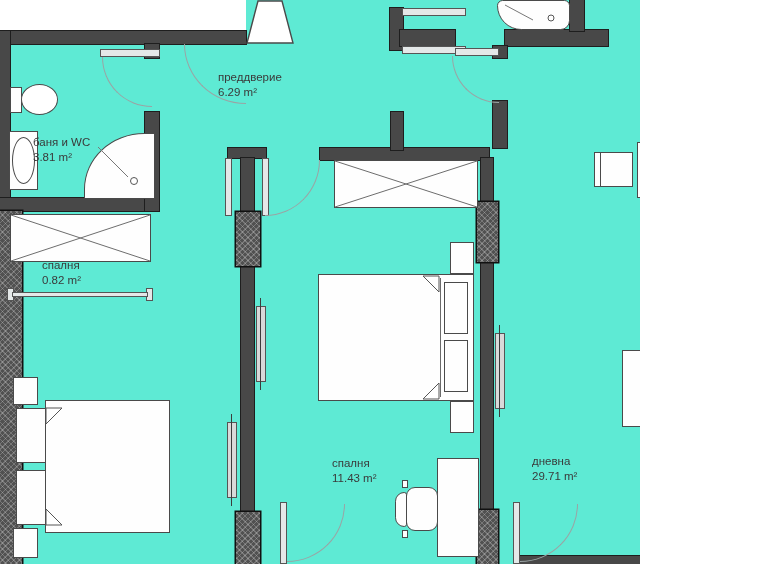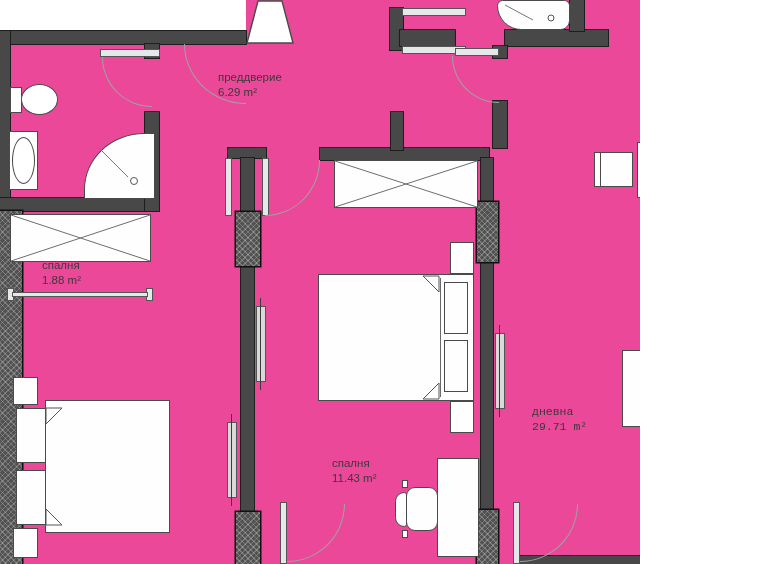--- a/index.html
+++ b/index.html
@@ -1,16 +1,16 @@
 <!DOCTYPE html>
 <html><head>
 <meta charset="utf-8">
 <style>
   html,body{margin:0;padding:0;background:#fff;}
-  .stage{position:relative;width:640px;height:564px;background:#ec4899;overflow:hidden;
+  .stage{position:relative;width:640px;height:564px;background:#5eead4;overflow:hidden;
          font-family:"Liberation Sans",sans-serif;}
   .white{position:absolute;background:#ffffff;}
   .wall{position:absolute;background:#484848;box-shadow:0 0 0 1px #1e1e1e;}
   .pier{position:absolute;background:#515151;box-shadow:0 0 0 1.5px #111;
         background-image:repeating-linear-gradient(45deg,rgba(255,255,255,.22) 0 1px,transparent 1px 4px),
                          repeating-linear-gradient(-45deg,rgba(255,255,255,.22) 0 1px,transparent 1px 4px);}
   .furn{position:absolute;background:#fefefe;border:1.4px solid #4a4a4a;box-sizing:border-box;}
   .thin{position:absolute;background:#6a6a6a;}
   .leaf{position:absolute;background:#e4e8e8;border:1px solid #555;box-sizing:border-box;}
   .arc{position:absolute;border:0 solid #9aa4a4;box-sizing:border-box;}
@@ -184,26 +184,30 @@
     <div class="thin" style="left:53px;top:13px;width:1px;height:159px;"></div>
     <div class="thin" style="left:61px;top:13px;width:1px;height:159px;"></div>
     <div class="thin" style="left:0;top:93px;width:45px;height:1px;"></div>
   </div>
   <div class="furn" style="left:622px;top:350px;width:38px;height:77px;"></div>
 
   <div class="lbl" style="left:218px;top:70px;">
     <span>преддверие</span>
     <span>6.29 m²</span>
   </div>
+  <div class="lbl" style="left:33px;top:135px;">
+    <span>баня и WC</span>
+    <span>3.81 m²</span>
+  </div>
   <div class="lbl" style="left:42px;top:258px;">
     <span>спалня</span>
-    <span>1.88 m²</span>
+    <span>0.82 m²</span>
   </div>
   <div class="lbl" style="left:332px;top:436px;margin-top:20px;">
     <span>спалня</span>
     <span>11.43 m²</span>
   </div>
-  <div class="lbl" style="left:532px;top:405px;font-family:Liberation Mono, monospace;">
+  <div class="lbl" style="left:532px;top:454px;">
     <span>дневна</span>
     <span>29.71 m²</span>
   </div>
 
 </div>
 
 </body></html>

